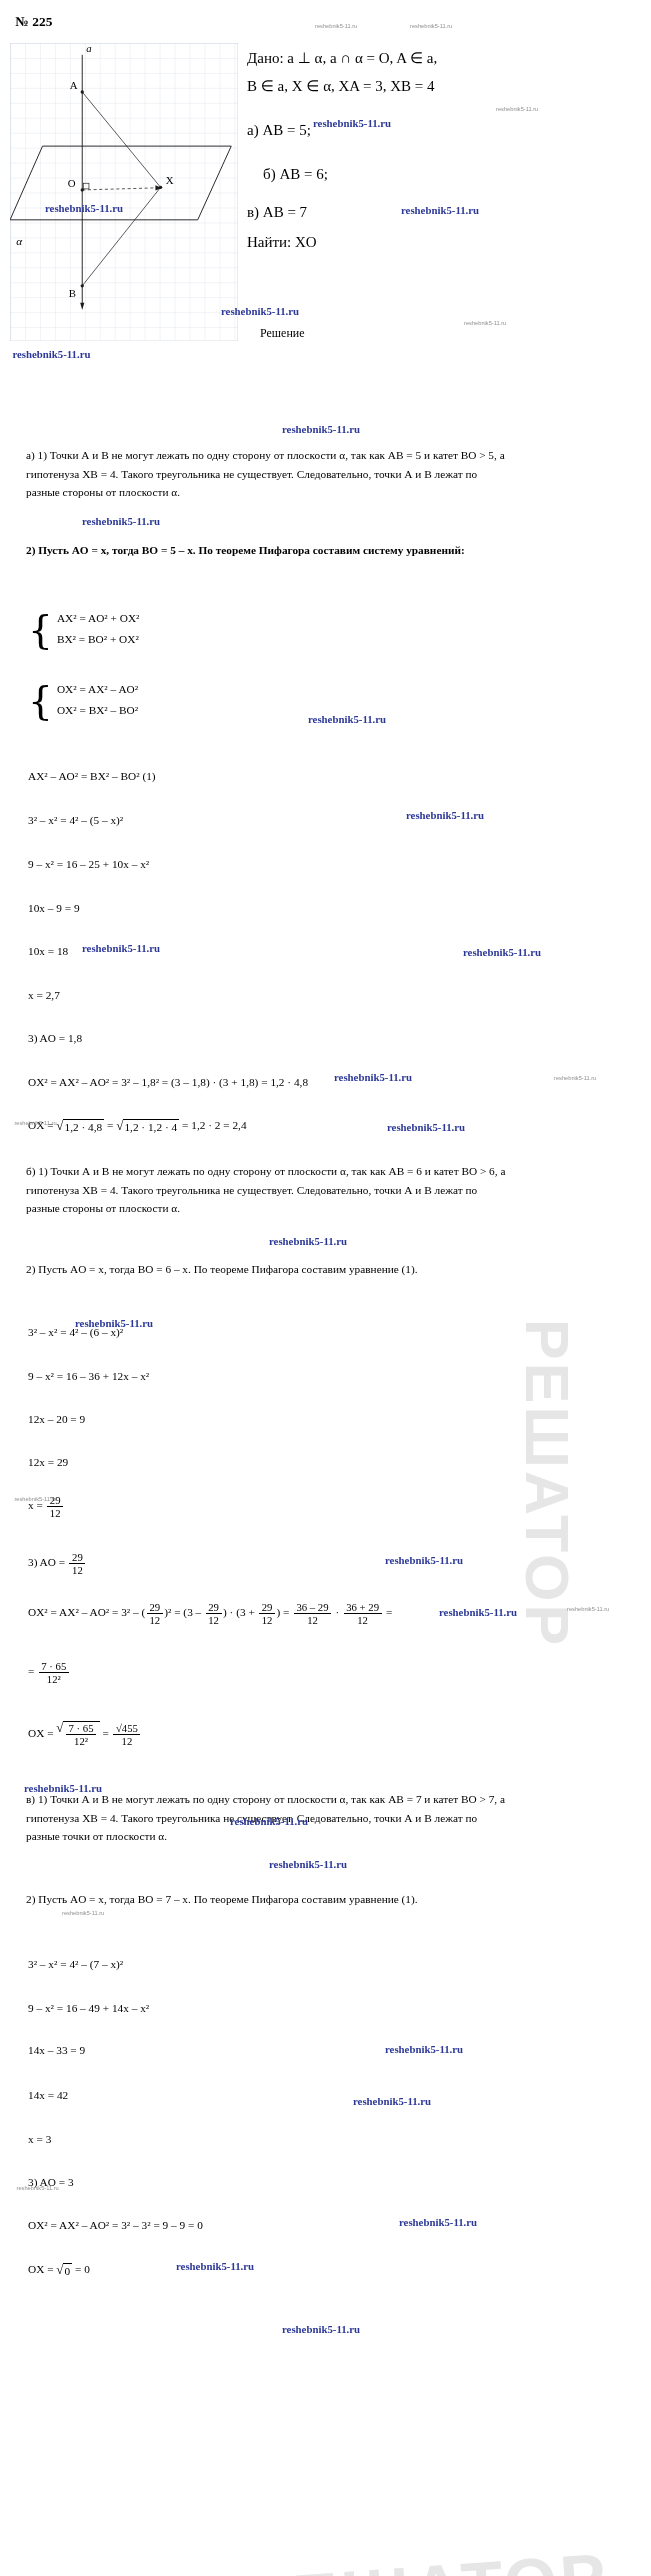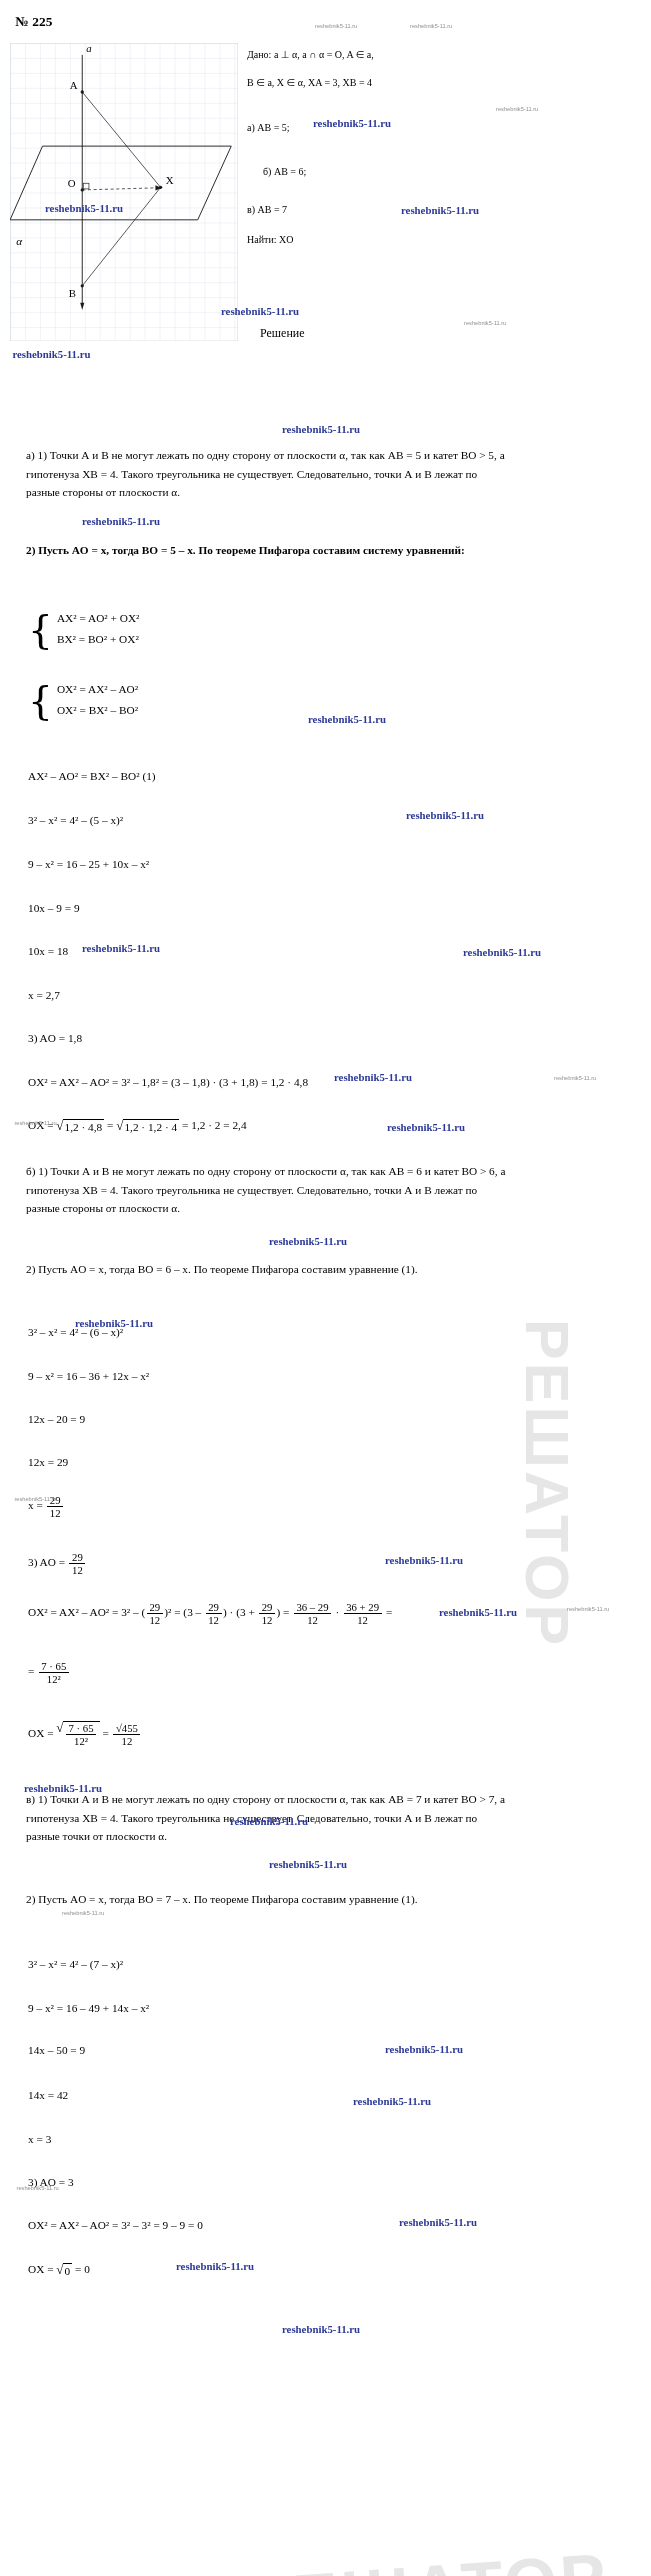--- a/index.html
+++ b/index.html
@@ -3,21 +3,21 @@
 <meta charset="utf-8">
 <style>
   html,body{margin:0;padding:0;background:#fff;}
   .page{position:relative;width:652px;height:2754px;background:#fff;overflow:hidden;
         font-family:"Liberation Serif",serif;color:#000;}
   .block{position:absolute;z-index:1;font-size:11.3px;line-height:1.65;}
   .para{width:482px;text-align:left;}
   .formula{white-space:nowrap;line-height:1.3;}
   .problem-number{font-weight:bold;font-size:13.4px;}
   .heading{font-size:12px;}
-  .given-line{position:absolute;z-index:1;font-size:10px;white-space:nowrap;}
+  .given-line{position:absolute;z-index:1;font-size:15px;white-space:nowrap;}
   
   .frac{display:inline-block;vertical-align:middle;text-align:center;line-height:1.15;margin:0 1.5px;font-size:0.95em;}
   .frac .num{display:block;border-bottom:0.8px solid #000;padding:0 2.6px;}
   .frac .den{display:block;padding:0 2.6px;}
   
   .sqrt{display:inline-flex;vertical-align:middle;align-items:flex-start;}
   .rad{font-size:1.15em;line-height:1.05;}
   .radicand{border-top:0.8px solid #000;padding:0 2.1px 0 1px;display:inline-block;}
   
   .system{display:flex;align-items:center;}
@@ -139,21 +139,21 @@
   <div class="block formula" style="left:28px;top:1721px;">OX = <span class="sqrt">
         <span class="rad">√</span>
         <span class="radicand"><span class="frac"><span class="num">7 · 65</span><span class="den">12²</span></span></span>
       </span> = <span class="frac"><span class="num">√455</span><span class="den">12</span></span></div>
 
   <div class="block para" style="left:26px;top:1790px;">в) 1) Точки А и В не могут лежать по одну сторону от плоскости α, так как AB = 7 и катет BO &gt; 7, а гипотенуза XB = 4. Такого треугольника не существует. Следовательно, точки А и В лежат по разные точки от плоскости α.</div>
   <div class="block para" style="left:26px;top:1890px;">2) Пусть AO = x, тогда BO = 7 – x. По теореме Пифагора составим уравнение (1).</div>
 
   <div class="block formula" style="left:28px;top:1957px;">3² – x² = 4² – (7 – x)²</div>
   <div class="block formula" style="left:28px;top:2001px;">9 – x² = 16 – 49 + 14x – x²</div>
-  <div class="block formula" style="left:28px;top:2043px;">14x – 50 = 9</div>
+  <div class="block formula" style="left:28px;top:2043px;">14x – 33 = 9</div>
   <div class="block formula" style="left:28px;top:2088px;">14x = 42</div>
   <div class="block formula" style="left:28px;top:2132px;">x = 3</div>
   <div class="block formula" style="left:28px;top:2175px;">3) AO = 3</div>
   <div class="block formula" style="left:28px;top:2218px;">OX² = AX² – AO² = 3² – 3² = 9 – 9 = 0</div>
   <div class="block formula" style="left:28px;top:2262px;">OX = <span class="sqrt">
         <span class="rad">√</span>
         <span class="radicand">0</span>
       </span> = 0</div>
 
 <span class="wm-tiny" style="left: 315px; top: 23px;">reshebnik5-11.ru</span>

